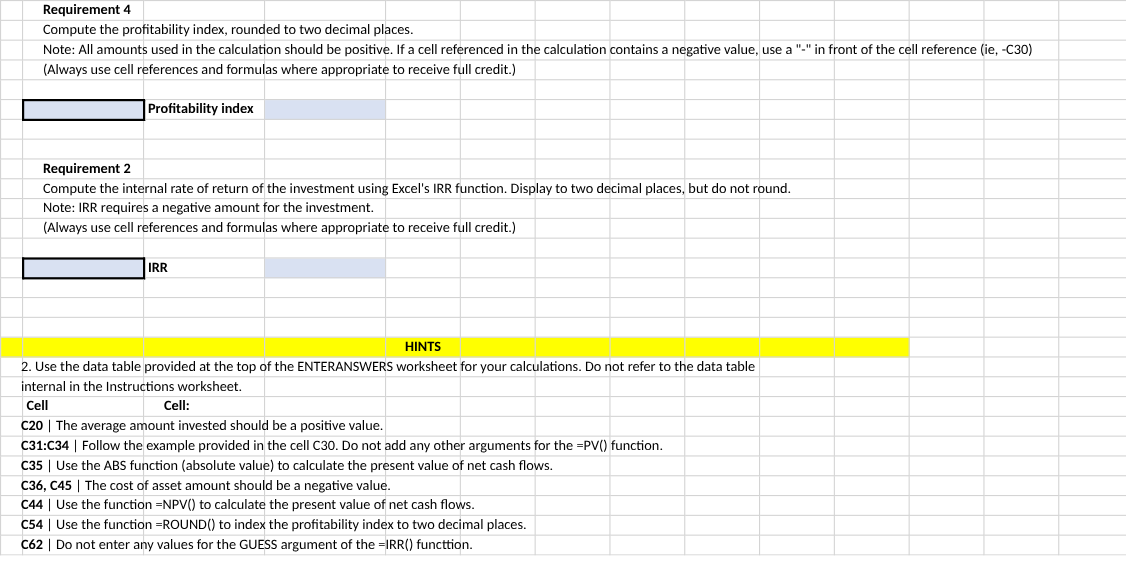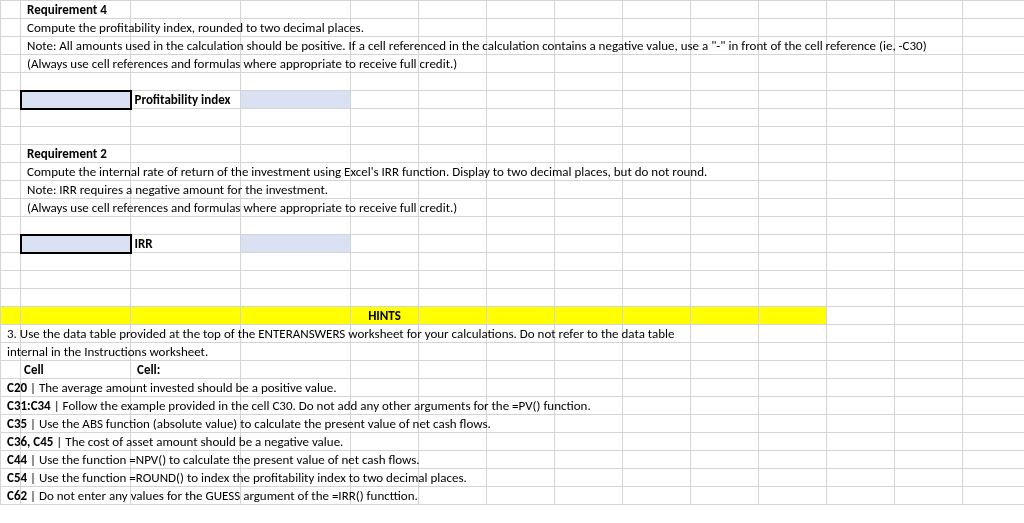--- a/index.html
+++ b/index.html
@@ -39,21 +39,21 @@
       background: #d9e1f2;
     }
     .input-cell-c { 
       background: #d9e1f2;
     }
     .span-text {
       position: relative;
     }
     .overflow-text {
       position: absolute;
-      left: 6px;
+      left: 18px;
       top: 1px;
       white-space: nowrap;
       z-index: 1;
     }
   </style>
 </head>
 <body>
 
 <table>
   <colgroup>
@@ -372,21 +372,21 @@
       <td class="yellow"></td>
       <td class="yellow"></td>
       <td class="yellow"></td>
       <td class="yellow"></td>
       <td></td>
         <td></td>
         <td></td>
     </tr>
     <tr>
       <td class="span-text">
-          <span class="overflow-text">3. Use the data table provided at the top of the ENTERANSWERS worksheet for your calculations. Do not refer to the data table</span>
+          <span class="overflow-text">2. Use the data table provided at the top of the ENTERANSWERS worksheet for your calculations. Do not refer to the data table</span>
         </td>
       <td></td>
         <td></td>
         <td></td>
         <td></td>
         <td></td>
         <td></td>
         <td></td>
         <td></td>
         <td></td>

